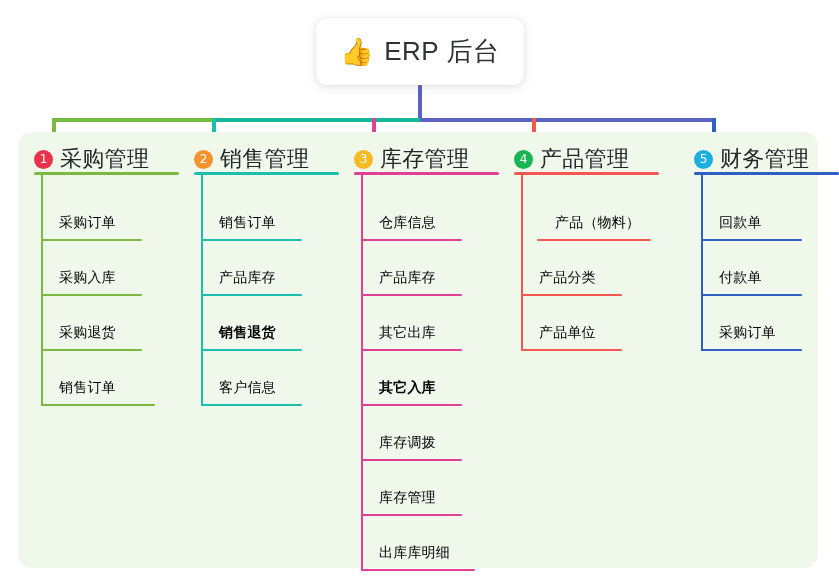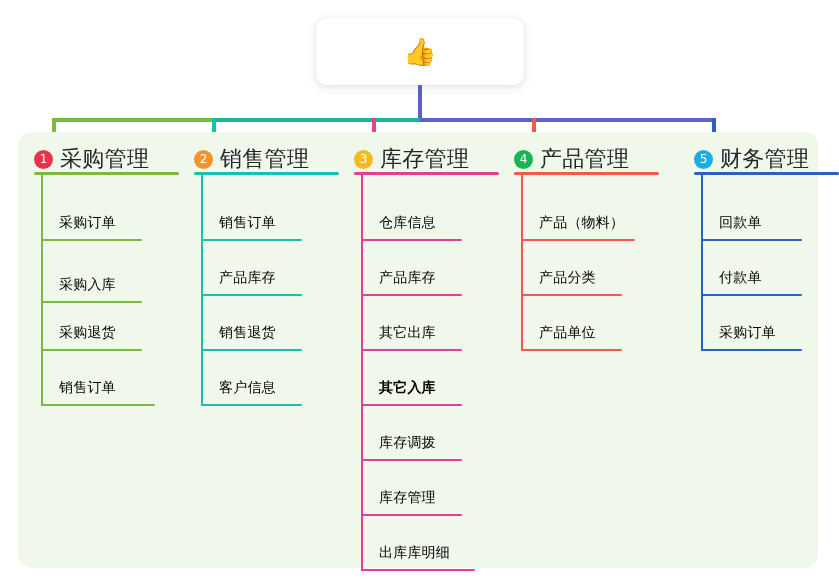--- a/index.html
+++ b/index.html
@@ -154,35 +154,36 @@
       <div class="h-seg" style="left: 420px; top: 118px; width: 296px; background: rgb(90, 99, 196);"></div>
       <div class="v-stem" style="left: 52px; top: 118px; height: 32px; background: rgb(124, 185, 65);"></div>
       <div class="v-stem" style="left: 212px; top: 118px; height: 32px; background: rgb(27, 191, 174);"></div>
       <div class="v-stem" style="left: 372px; top: 118px; height: 32px; background: rgb(226, 63, 150);"></div>
       <div class="v-stem" style="left: 532px; top: 118px; height: 32px; background: rgb(244, 89, 79);"></div>
       <div class="v-stem" style="left: 712px; top: 118px; height: 32px; background: rgb(47, 95, 196);"></div>
     </div>
 
   <div class="root-node">
     <span class="root-emoji">👍</span>
+    <span class="root-title">ERP 后台</span>
   </div>
 
   <div class="panel" id="panel">
       <div class="column" style="left: 8px;">
         <div class="col-header">
           <span class="badge" style="background: rgb(232, 51, 74);">1</span>
           <span class="col-title">采购管理</span>
         </div>
         <div class="col-rule" style="background: rgb(124, 185, 65);"></div>
         <div class="col-spine" style="background: rgb(124, 185, 65); height: 231px;"></div>
         <div class="leaf" style="top: 62px;">
           <div class="leaf-label">采购订单</div>
           <div class="leaf-rule" style="background: rgb(124, 185, 65);"></div>
         </div>
-        <div class="leaf" style="top: 124px;">
+        <div class="leaf" style="top: 117px;">
           <div class="leaf-label">采购入库</div>
           <div class="leaf-rule" style="background: rgb(124, 185, 65);"></div>
         </div>
         <div class="leaf" style="top: 172px;">
           <div class="leaf-label">采购退货</div>
           <div class="leaf-rule" style="background: rgb(124, 185, 65);"></div>
         </div>
         <div class="leaf wide" style="top: 227px;">
           <div class="leaf-label">销售订单</div>
           <div class="leaf-rule" style="background: rgb(124, 185, 65);"></div>
@@ -196,21 +197,21 @@
         <div class="col-rule" style="background: rgb(27, 191, 174);"></div>
         <div class="col-spine" style="background: rgb(27, 191, 174); height: 231px;"></div>
         <div class="leaf" style="top: 62px;">
           <div class="leaf-label">销售订单</div>
           <div class="leaf-rule" style="background: rgb(27, 191, 174);"></div>
         </div>
         <div class="leaf" style="top: 117px;">
           <div class="leaf-label">产品库存</div>
           <div class="leaf-rule" style="background: rgb(27, 191, 174);"></div>
         </div>
-        <div class="leaf" style="top: 172px;">
+        <div class="leaf" style="top: 172px; font-weight: bold;">
           <div class="leaf-label">销售退货</div>
           <div class="leaf-rule" style="background: rgb(27, 191, 174);"></div>
         </div>
         <div class="leaf" style="top: 227px;">
           <div class="leaf-label">客户信息</div>
           <div class="leaf-rule" style="background: rgb(27, 191, 174);"></div>
         </div>
       </div>
       <div class="column" style="left: 328px;">
         <div class="col-header">
@@ -248,21 +249,21 @@
           <div class="leaf-rule" style="background: rgb(226, 63, 150);"></div>
         </div>
       </div>
       <div class="column" style="left: 488px;">
         <div class="col-header">
           <span class="badge" style="background: rgb(25, 181, 84);">4</span>
           <span class="col-title">产品管理</span>
         </div>
         <div class="col-rule" style="background: rgb(244, 89, 79);"></div>
         <div class="col-spine" style="background: rgb(244, 89, 79); height: 176px;"></div>
-        <div class="leaf wide" style="top: 62px;">
+        <div class="leaf wide" style="top: 62px; margin-left: 16px;">
           <div class="leaf-label">产品（物料）</div>
           <div class="leaf-rule" style="background: rgb(244, 89, 79);"></div>
         </div>
         <div class="leaf" style="top: 117px;">
           <div class="leaf-label">产品分类</div>
           <div class="leaf-rule" style="background: rgb(244, 89, 79);"></div>
         </div>
         <div class="leaf" style="top: 172px;">
           <div class="leaf-label">产品单位</div>
           <div class="leaf-rule" style="background: rgb(244, 89, 79);"></div>

